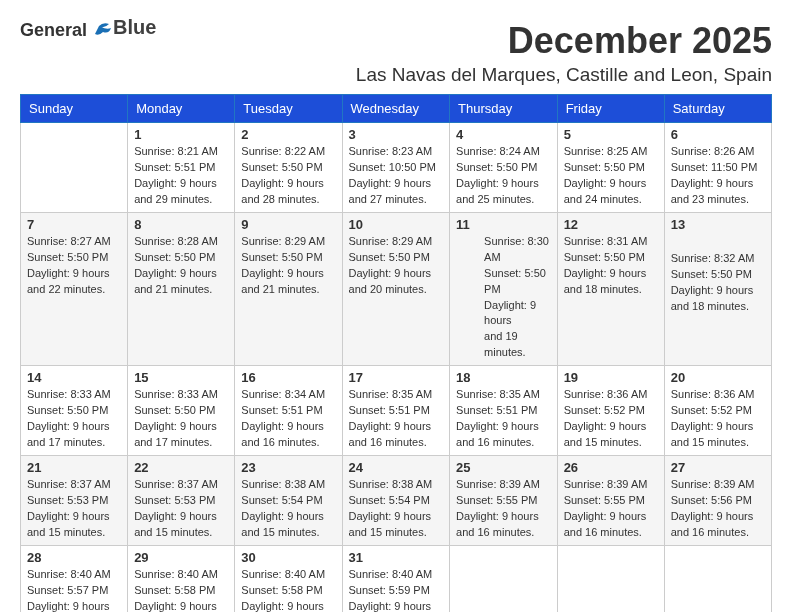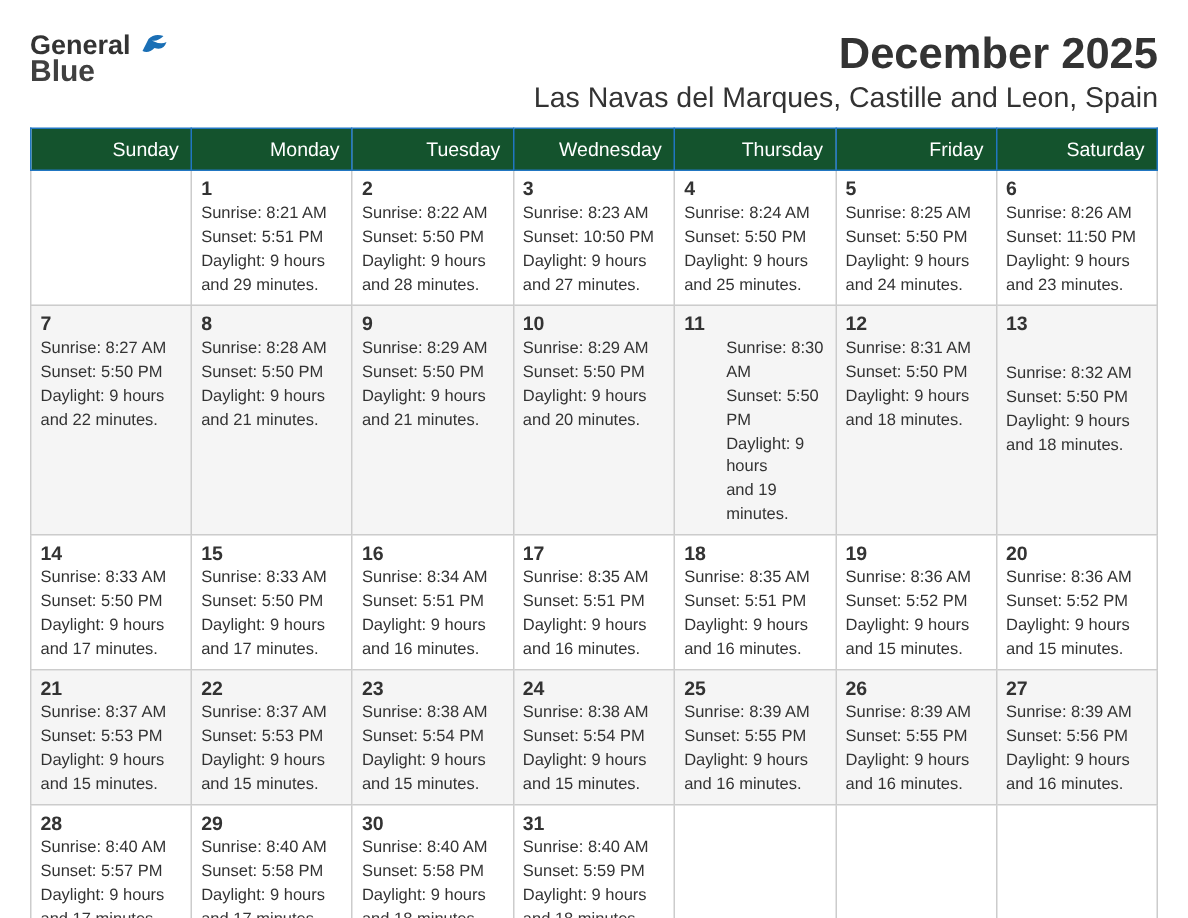--- a/index.html
+++ b/index.html
@@ -11,51 +11,51 @@
       padding: 20px;
     }
     .header {
       display: flex;
       justify-content: space-between;
       align-items: flex-start;
       margin-bottom: 6px;
     }
     .logo {
       display: flex;
-      flex-direction: column;
+      flex-direction: row;
       align-items: flex-start;
     }
     .logo-line {
       display: flex;
       align-items: center;
       gap: 2px;
     }
     .title-section {
       text-align: right;
     }
     .month-title {
-      font-size: 29px;
+      font-size: 36px;
       font-weight: bold;
       color: #333;
     }
     .location {
       font-size: 19px;
       color: #333;
       margin-top: 2px;
     }
     .calendar {
       width: 100%;
       border-collapse: collapse;
       margin-top: 8px;
       font-size: 11.5px;
     }
     .calendar th {
-      background-color: #14532d;
+      background-color: #1d4ed8;
       color: #fff;
-      text-align: right;
+      text-align: left;
       padding: 6px 8px;
       font-size: 13px;
       font-weight: normal;
       border: 1px solid #2176c2;
     }
     .calendar td {
       border: 1px solid #ccc;
       vertical-align: top;
       padding: 4px 6px;
       width: 108px;

